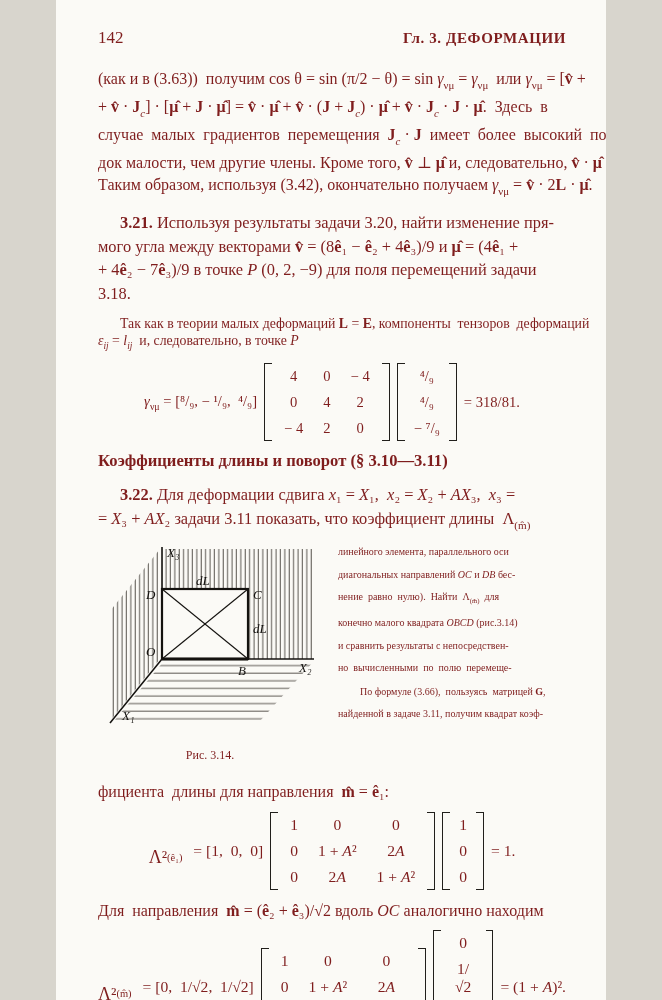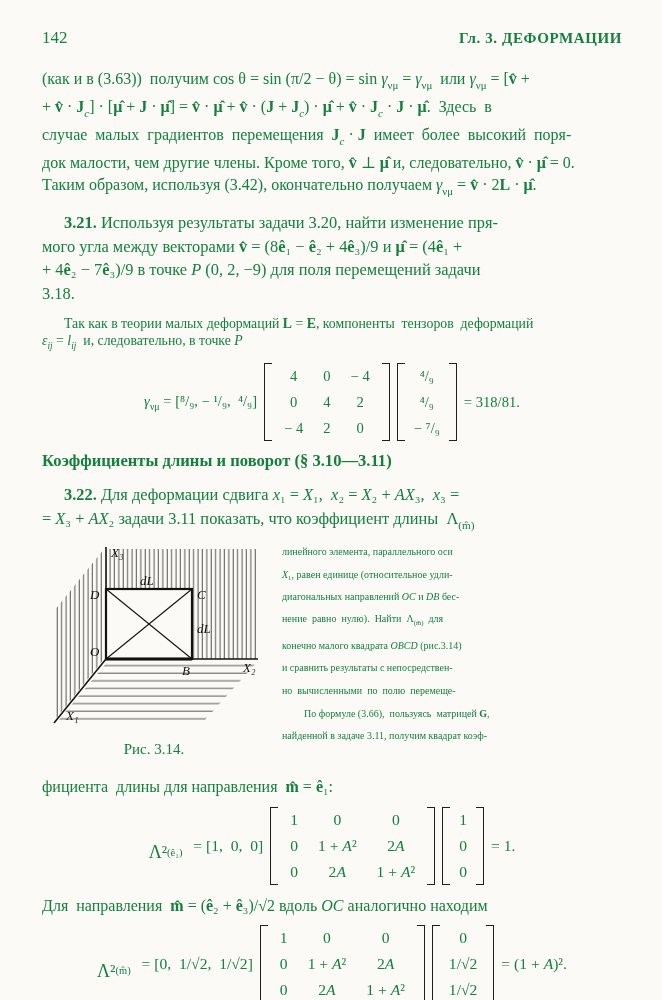--- a/index.html
+++ b/index.html
@@ -1,18 +1,18 @@
 <!DOCTYPE html>
 <html lang="ru"><head>
 <meta charset="utf-8">
 <style>
   html,body{margin:0;padding:0;background:#d8d5cd;}
   .page{
-    width:662px;height:1000px;position:relative;margin:0 auto;
-    background:#fbfaf6;color:#15803d;overflow:hidden;
+    width:550px;height:1000px;position:relative;margin:0 auto;
+    background:#fbfaf6;color:#7f1d1d;overflow:hidden;
     font-family:"Liberation Serif","DejaVu Serif",serif;
   }
   .content{padding:28px 40px 0 42px;}
   
   .hdr{display:flex;justify-content:space-between;align-items:baseline;margin-bottom:20px;}
   .pageno{font-size:17px;}
   .chapter{font-size:15px;font-weight:700;letter-spacing:0.6px;}
   
   .tline{white-space:pre;line-height:inherit;}
   .para{margin:0 0 9px 0;}
@@ -40,21 +40,21 @@
   .mx{display:table;border-collapse:collapse;margin:0 2px;}
   .mrow{display:table-row;}
   .mcell{display:table-cell;text-align:center;padding:4px 10px;line-height:18px;}
   .vx .mcell{padding:4px 7px;}
   .lam{display:inline-flex;align-items:center;line-height:1.02;transform:translateY(7px);}
   .lam .top{font-size:18px;}
   .lam .sb{font-size:10.5px;margin-top:1px;}
   
   .figrow{display:flex;gap:16px;margin:2px 0 4px 0;}
   .figure{width:224px;flex:0 0 224px;}
-  .figcap{text-align:center;font-size:15px;margin-top:4px;}
+  .figcap{text-align:center;font-size:12px;margin-top:11px;}
   .rcol{flex:1;}
   .fig text{font-family:"Liberation Serif","DejaVu Serif",serif;font-style:italic;font-size:13px;fill:#14120f;}
   .fitline{margin:18px 0 2px 0;}
 </style>
 </head>
 <body>
 
 <div class="page">
   <div class="content">
 
@@ -168,21 +168,20 @@
           <text x="48" y="115">O</text>
           <text x="140" y="134">B</text>
           <text x="201" y="131">X₂</text>
           <text x="24" y="179">X₁</text>
         </svg>
         <div class="figcap">Рис. 3.14.</div>
       </div>
       <div class="rcol">
         <div class="rcoltxt">
             <div class="tline"><span class="seg">линейного элемента, параллельного оси</span></div>
-            <div class="tline"><span class="seg i">X</span><span class="seg">₁</span><span class="seg">, равен единице (относительное удли-</span></div>
             <div class="tline"><span class="seg">диагональных направлений </span><span class="seg i">OC</span><span class="seg"> и </span><span class="seg i">DB</span><span class="seg"> бес-</span></div>
             <div class="tline"><span class="seg">нение  равно  нулю).  Найти  Λ</span><span class="seg sub">(m̂)</span><span class="seg">  для</span></div>
             <div class="tline"><span class="seg">конечно малого квадрата </span><span class="seg i">OBCD</span><span class="seg"> (рис.3.14)</span></div>
             <div class="tline"><span class="seg">и сравнить результаты с непосредствен-</span></div>
             <div class="tline"><span class="seg">но  вычисленными  по  полю  перемеще-</span></div>
           </div>
         <div class="rcoltxt indent-first" style="margin-top:1px;">
             <div class="tline"><span class="seg">По формуле (3.66),  пользуясь  матрицей </span><span class="seg b">G</span><span class="seg">,</span></div>
             <div class="tline"><span class="seg">найденной в задаче 3.11, получим квадрат коэф-</span></div>
           </div>

